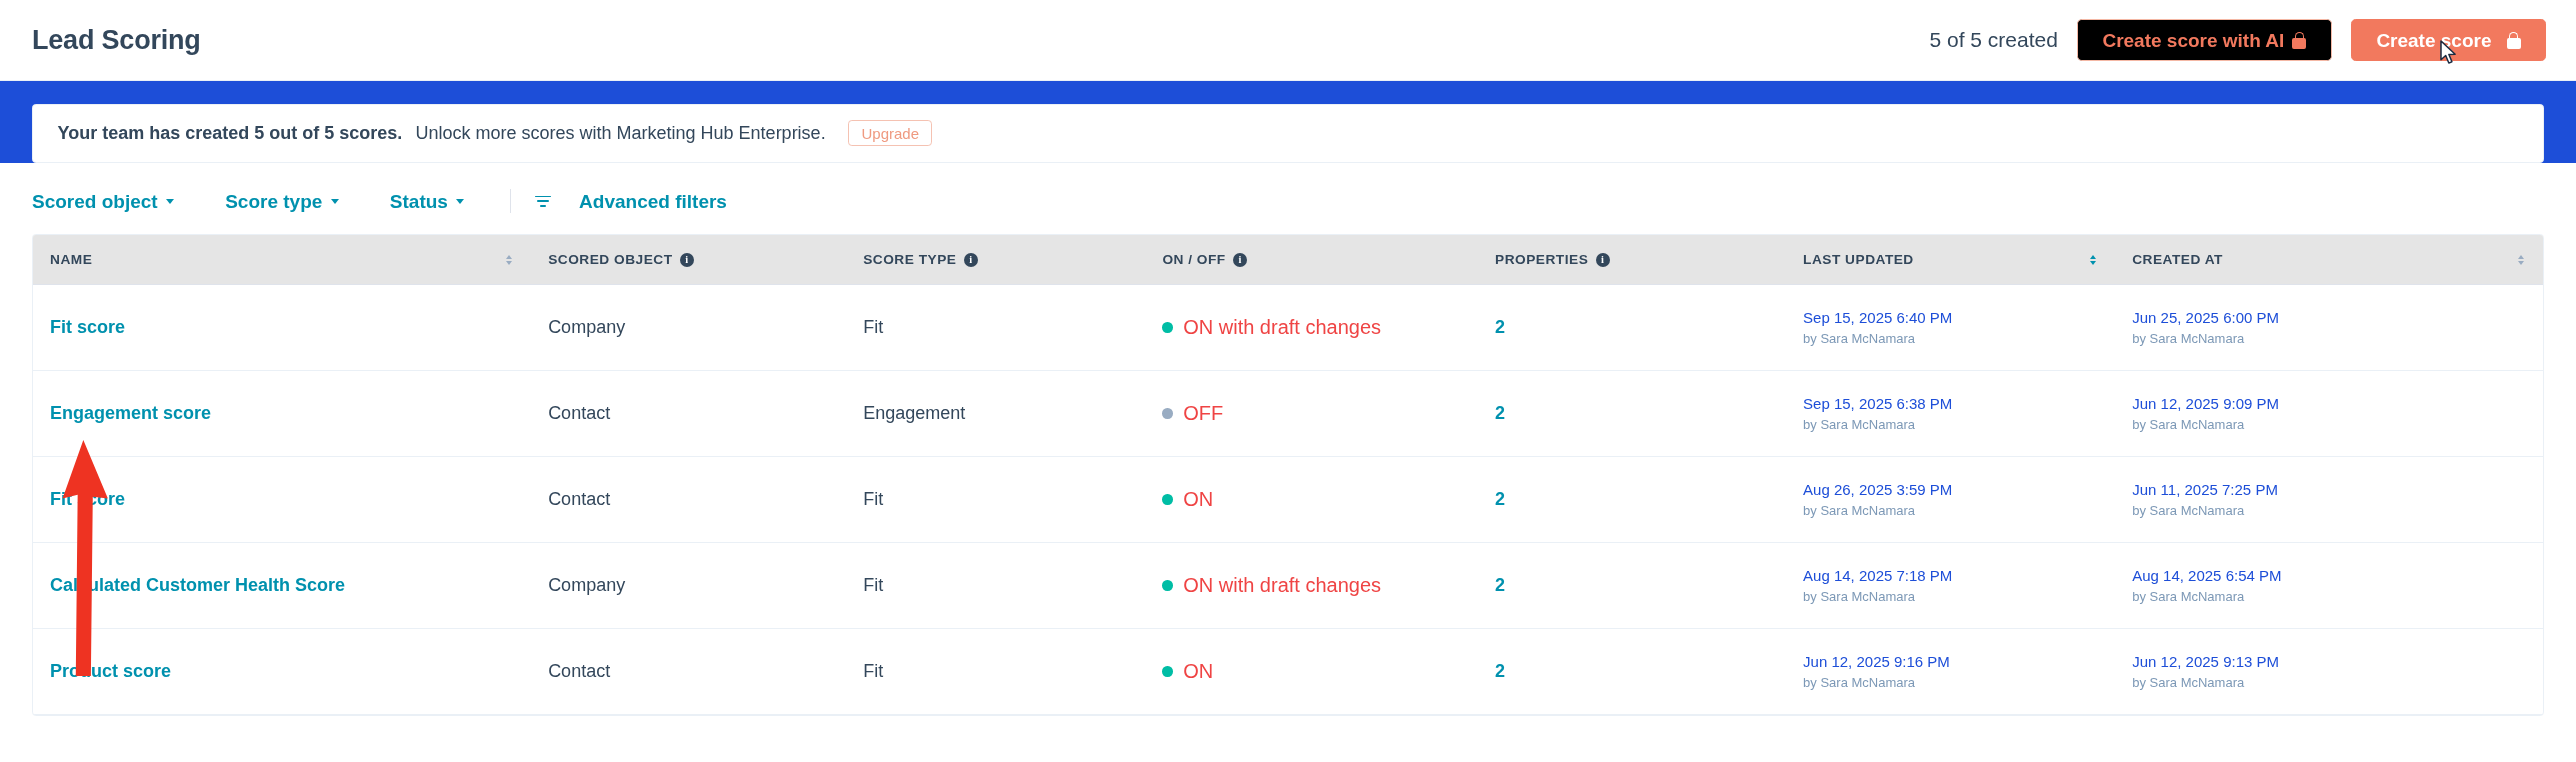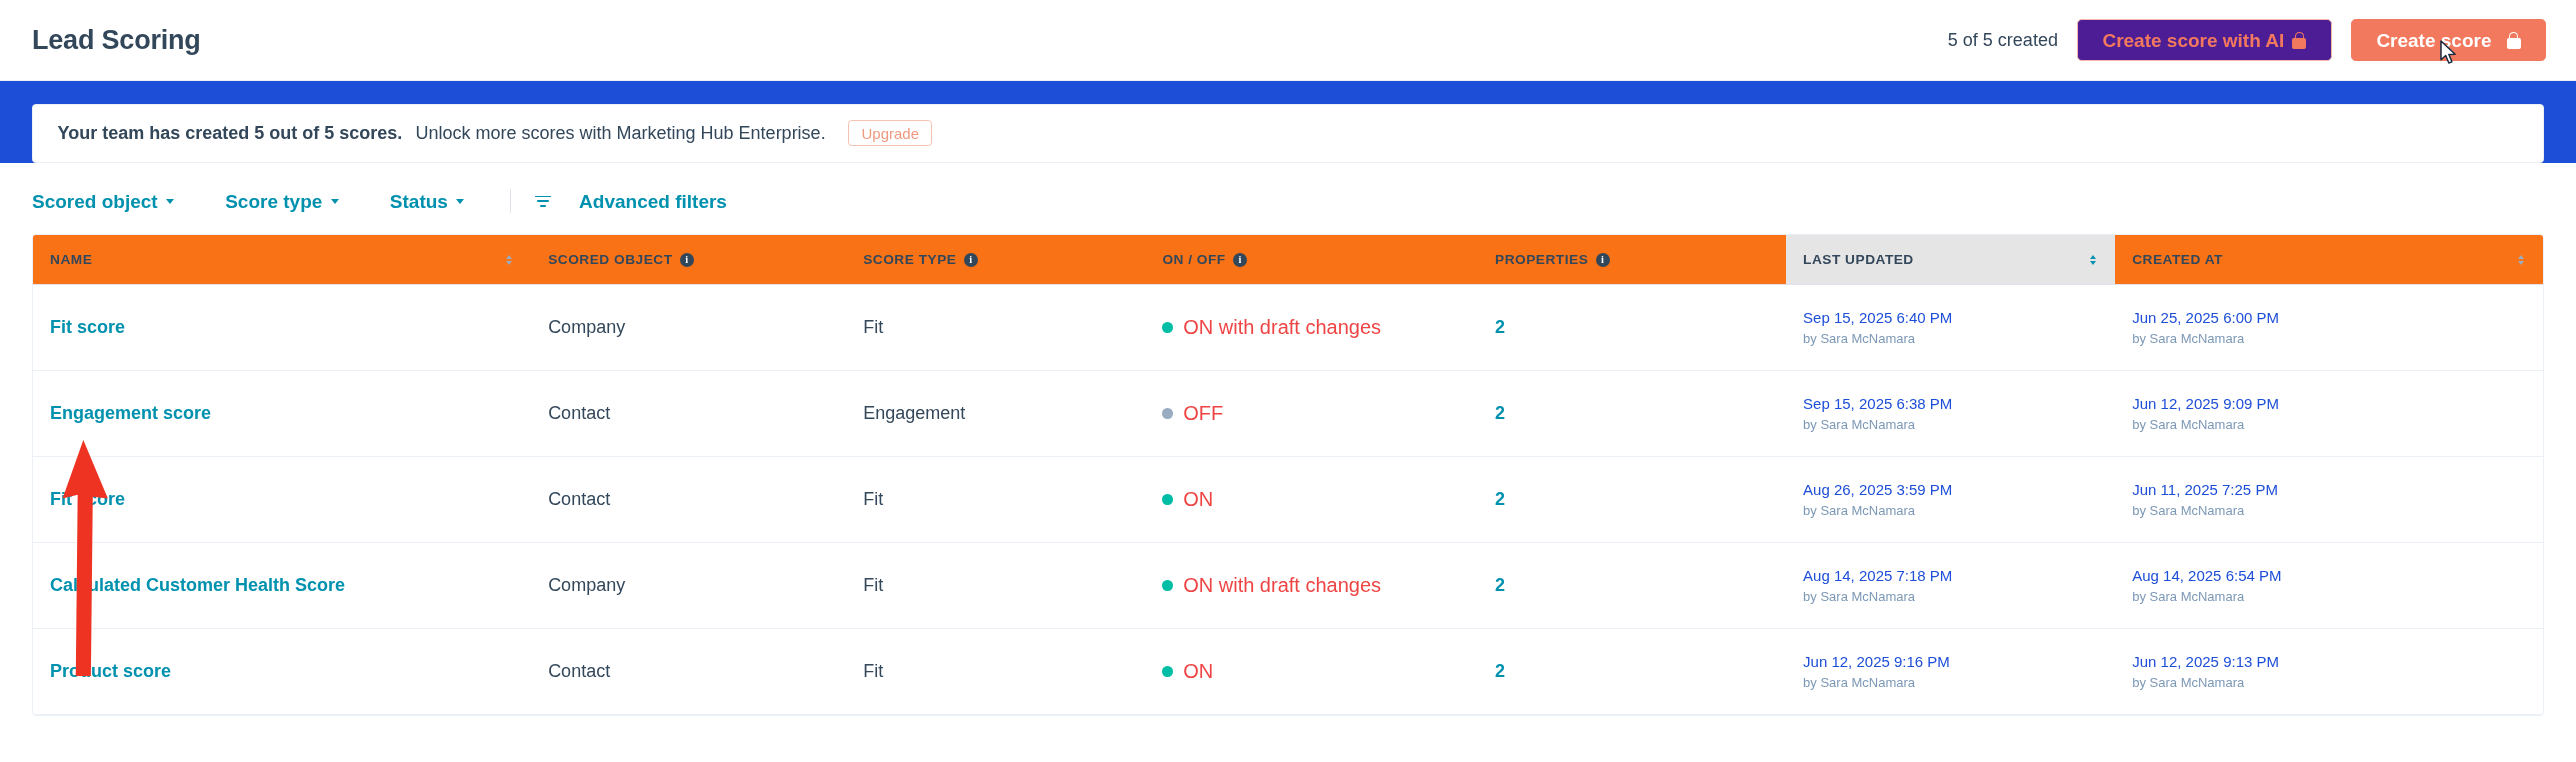--- a/index.html
+++ b/index.html
@@ -29,40 +29,40 @@
     color: #33475b;
     letter-spacing: -0.2px;
   }
   .header-right {
     margin-left: auto;
     display: flex;
     align-items: center;
     gap: 19px;
   }
   .created-count {
-    font-size: 18px;
+    font-size: 21px;
     color: #33475b;
     white-space: nowrap;
   }
   .btn {
     display: inline-flex;
     align-items: center;
     justify-content: center;
     gap: 15px;
     border-radius: 4.7px;
     font-size: 19px;
     font-weight: 600;
     cursor: pointer;
     white-space: nowrap;
     line-height: 1;
   }
   .btn-secondary {
     height: 42px;
     padding: 0 24.5px;
-    background: #4c1d95;
+    background: #000000;
     border: 0.9px solid #f4b8a5;
     color: #f2795e;
     gap: 8px;
   }
   .btn-primary {
     height: 42px;
     padding: 0 24.5px;
     background: #f2795e;
     border: 0.9px solid #f2795e;
     color: #ffffff;
@@ -207,21 +207,21 @@
   }
   .mag-icon .handle {
     position: absolute; bottom: 0.9px; right: 0.9px; width: 6.6px; height: 1.5px;
     background: #7c98b6; transform: rotate(45deg); transform-origin: right center;
   }
 
   table.scores { width: 100%; border-collapse: collapse; table-layout: fixed; }
 
   table.scores thead th {
     height: 49px;
-    background: #f97316;
+    background: #e5e5e5;
     border-bottom: 0.9px solid #dfe3eb;
     font-size: 13.7px;
     font-weight: 700;
     letter-spacing: 0.5px;
     color: #33475b;
     text-align: left;
     padding: 0 0 0 17px;
     vertical-align: middle;
     position: relative;
   }

